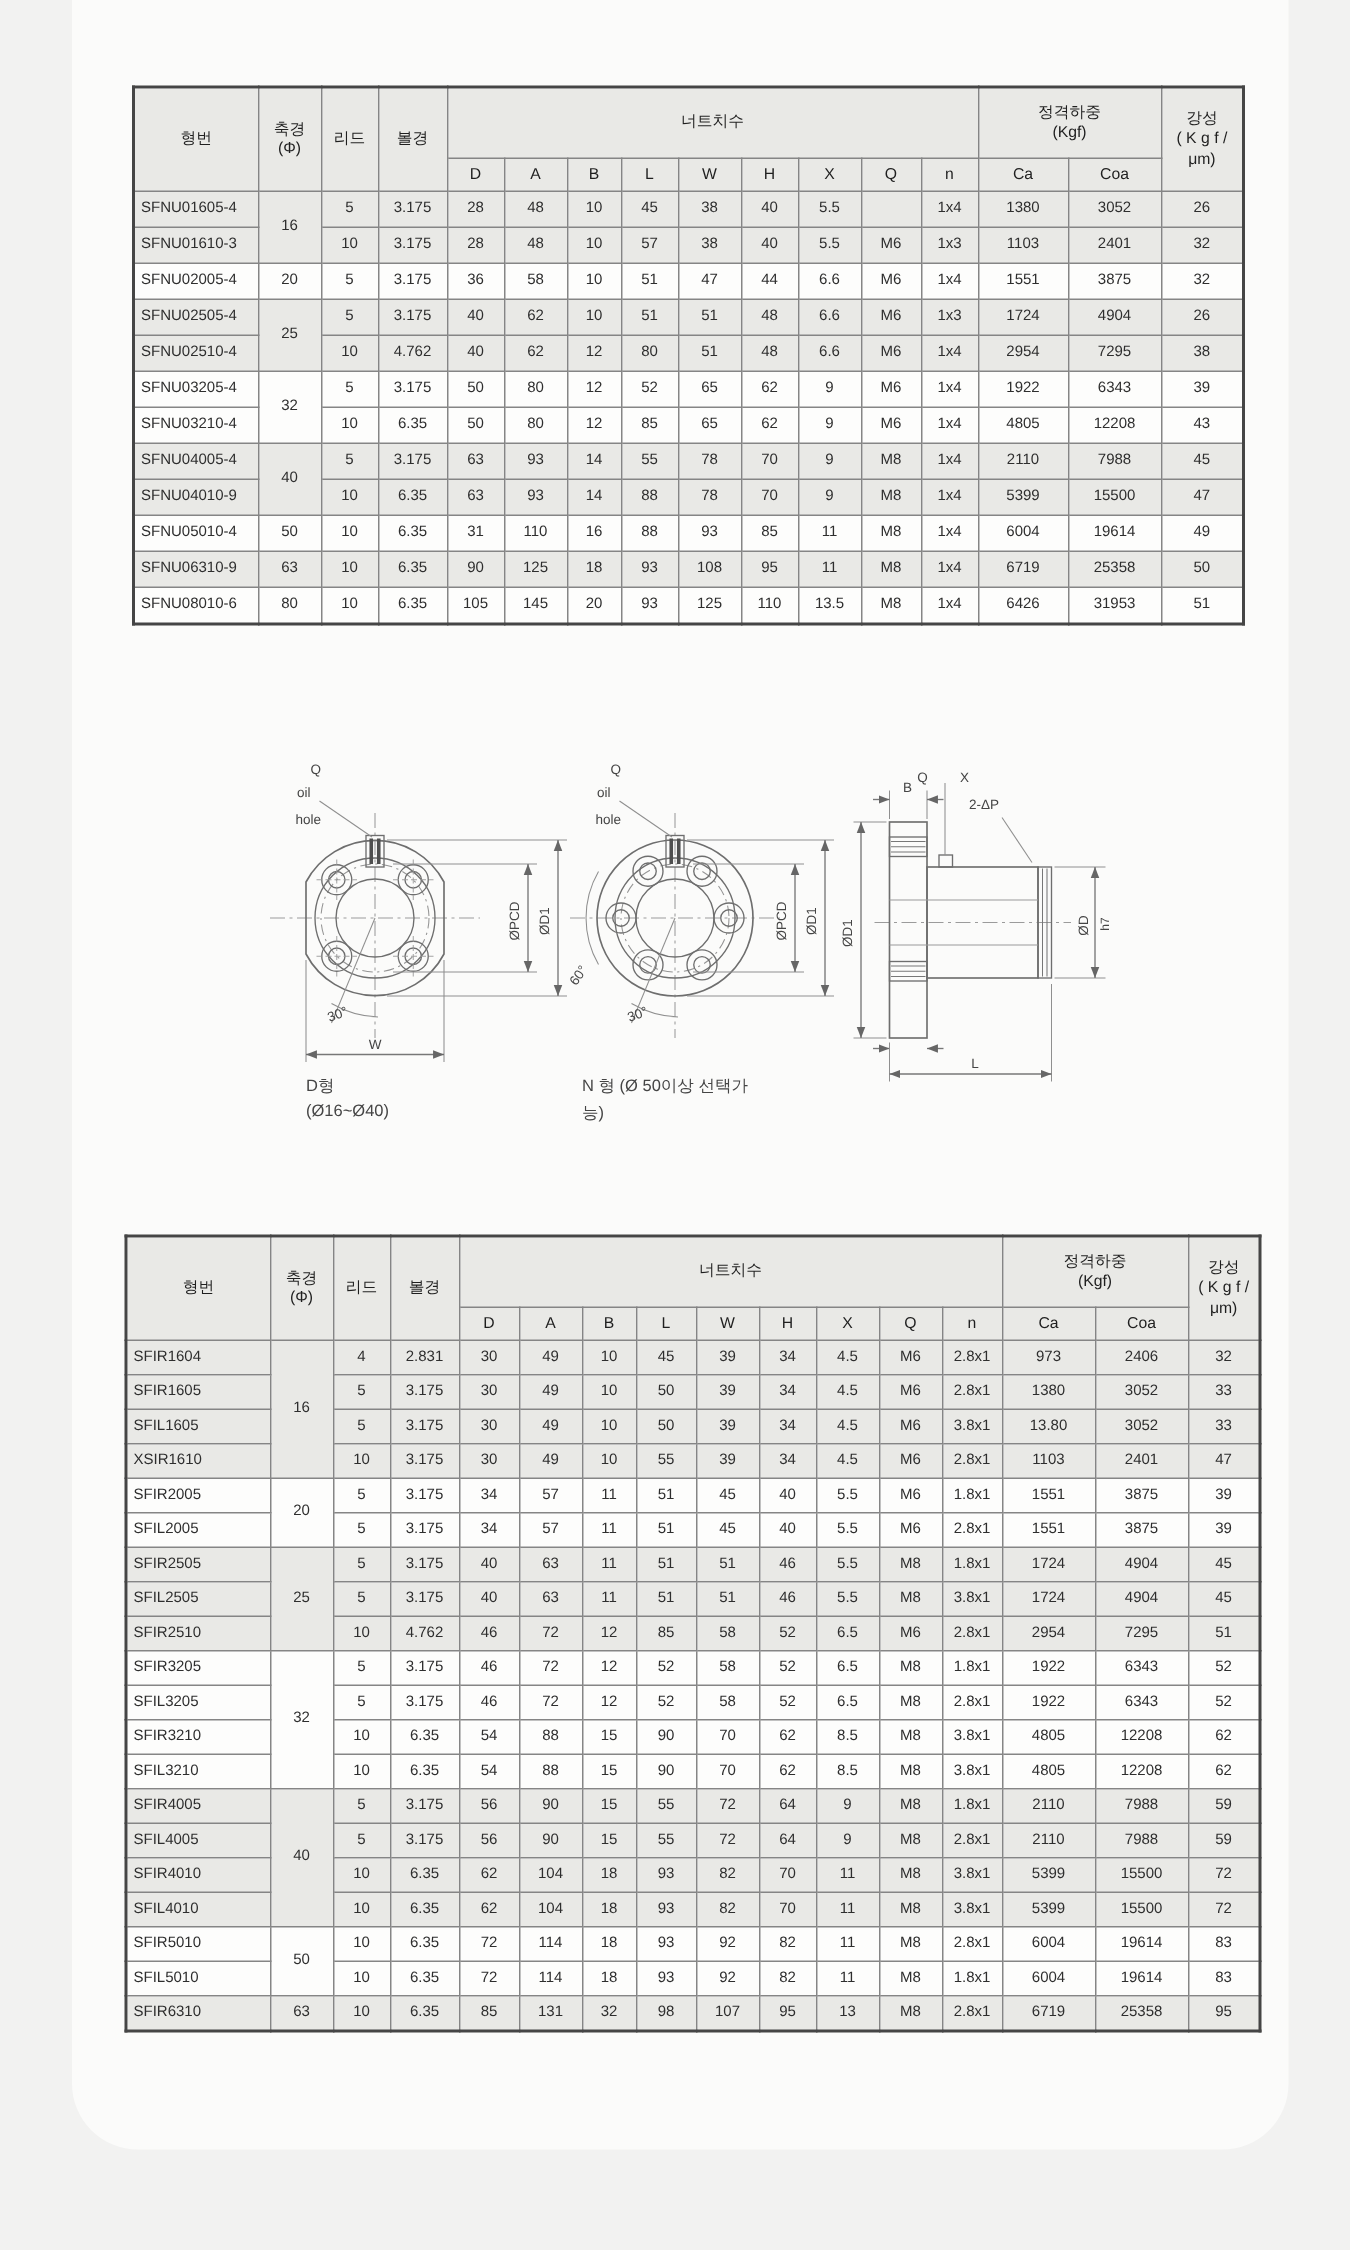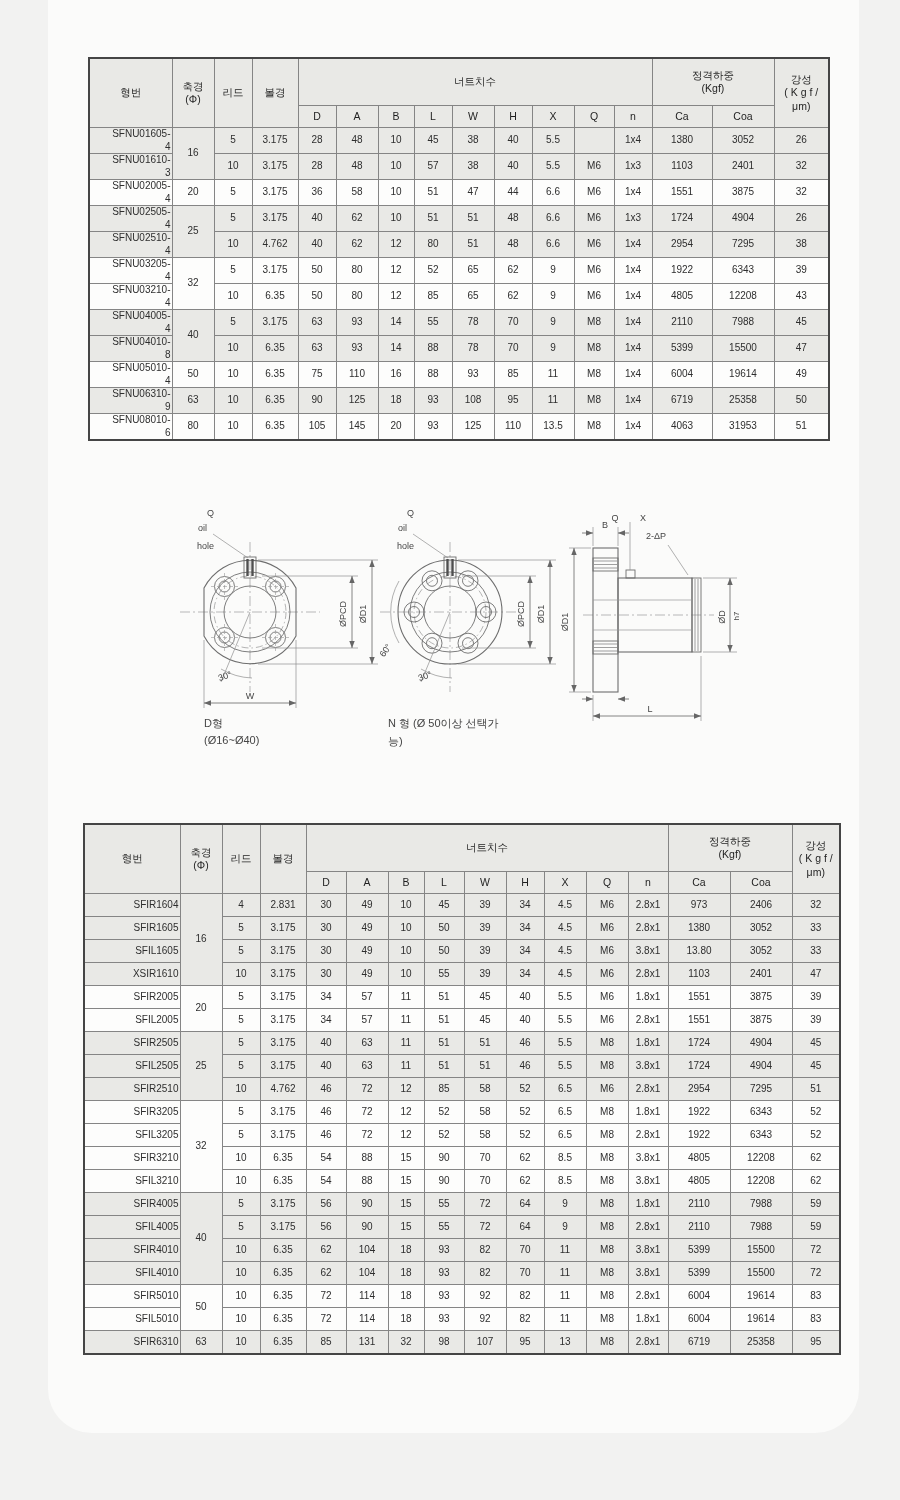--- a/index.html
+++ b/index.html
@@ -23,21 +23,21 @@
     vertical-align:middle;
   }
   .spec th{
     background:#e9e9e6;font-size:10.5px;font-weight:normal;color:#1f1f1f;
   }
   .spec thead tr.h1 th{height:46px}
   .spec thead tr.h2 th{height:21px}
   #t1 tbody td{height:23px}
   #t2 tbody td{height:22px}
   .spec tr.band td{background:#e9e9e6;}
-  .spec td.model{text-align:right;padding-left:20px;}
+  .spec td.model{text-align:left;padding-left:4px;}
   svg.dwg{position:absolute;left:0;top:0;pointer-events:none;}
   svg.dwg text{font-family:"Liberation Sans",sans-serif;fill:#454545;}
   .ln{fill:none;stroke:#6e6e6e;stroke-width:1.1}
   .ln2{fill:none;stroke:#6e6e6e;stroke-width:0.9}
   .cl{stroke:#9b9b9b;stroke-width:0.7;stroke-dasharray:10 3 2 3;fill:none}
   .pcd{fill:none;stroke:#949494;stroke-width:0.7;stroke-dasharray:7 3 1.5 3}
   .el{stroke:#8f8f8f;stroke-width:0.7;fill:none}
   .dl{stroke:#777;stroke-width:0.9;fill:none}
   .th{stroke:#9a9a9a;stroke-width:0.7}
   .hx{stroke:#777;stroke-width:0.7}
@@ -235,42 +235,42 @@
         <td>78</td>
         <td>70</td>
         <td>9</td>
         <td>M8</td>
         <td>1x4</td>
         <td>2110</td>
         <td>7988</td>
         <td>45</td>
       </tr>
       <tr class="band">
-        <td class="model">SFNU04010-8</td>
+        <td class="model">SFNU04010-9</td>
         <td>10</td>
         <td>6.35</td>
         <td>63</td>
         <td>93</td>
         <td>14</td>
         <td>88</td>
         <td>78</td>
         <td>70</td>
         <td>9</td>
         <td>M8</td>
         <td>1x4</td>
         <td>5399</td>
         <td>15500</td>
         <td>47</td>
       </tr>
       <tr>
         <td class="model">SFNU05010-4</td>
         <td rowspan="1">50</td>
         <td>10</td>
         <td>6.35</td>
-        <td>75</td>
+        <td>31</td>
         <td>110</td>
         <td>16</td>
         <td>88</td>
         <td>93</td>
         <td>85</td>
         <td>11</td>
         <td>M8</td>
         <td>1x4</td>
         <td>6004</td>
         <td>19614</td>
@@ -301,21 +301,21 @@
         <td>6.35</td>
         <td>105</td>
         <td>145</td>
         <td>20</td>
         <td>93</td>
         <td>125</td>
         <td>110</td>
         <td>13.5</td>
         <td>M8</td>
         <td>1x4</td>
-        <td>4063</td>
+        <td>6426</td>
         <td>31953</td>
         <td>51</td>
       </tr>
     </tbody>
 </table>
 
 <table id="t2" class="spec" style="left:83px;top:823px;width:756px;">
   <colgroup>
     <col style="width:96px">
       <col style="width:42px">

